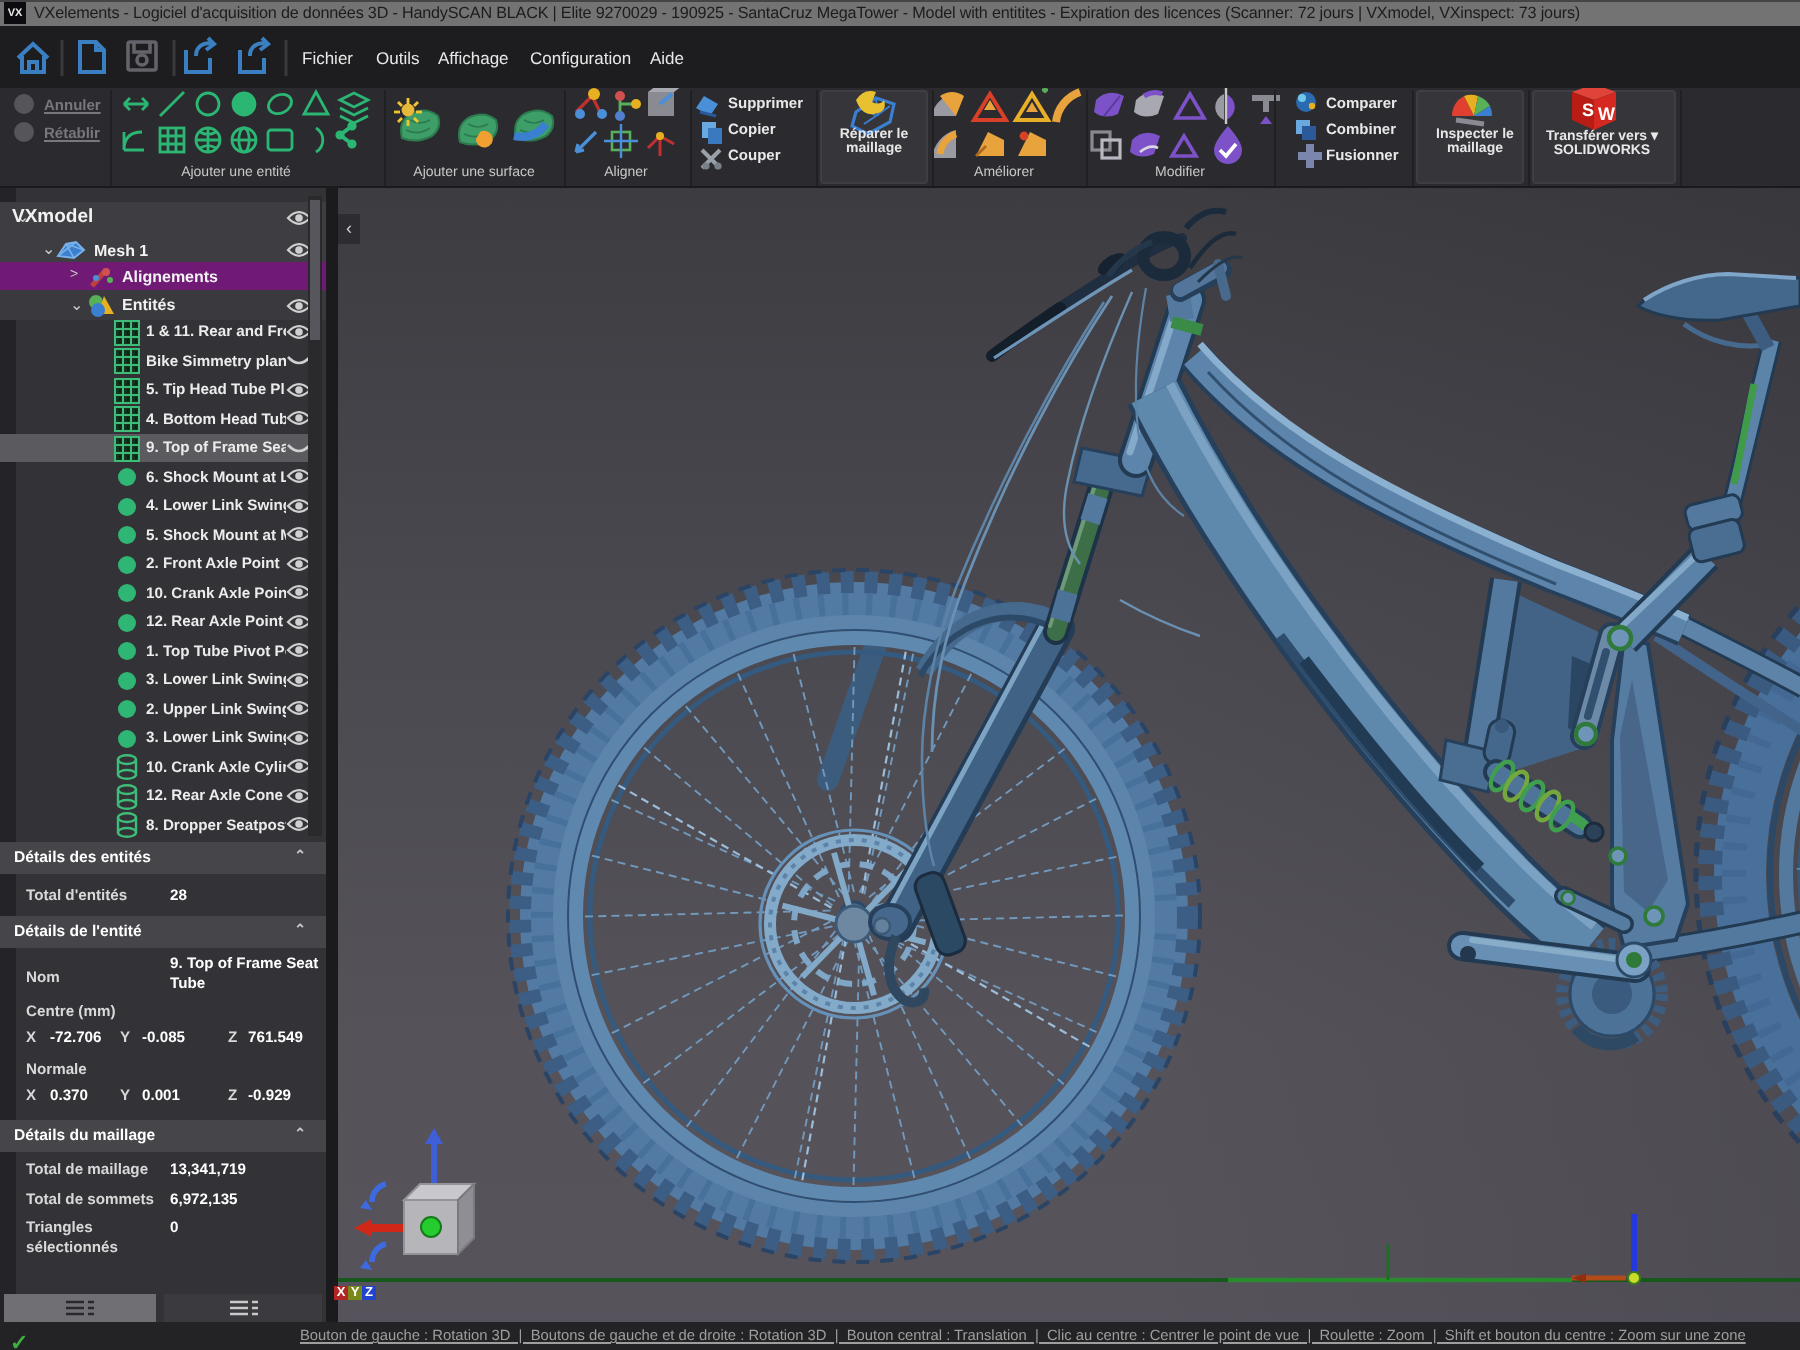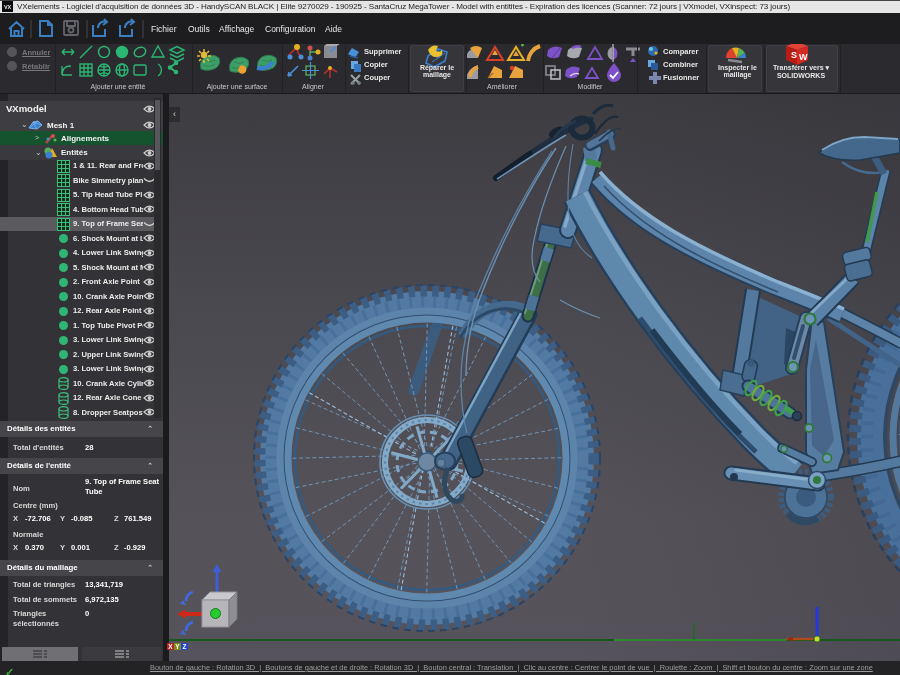--- a/index.html
+++ b/index.html
@@ -1,16 +1,16 @@
 <!DOCTYPE html>
 <html><head><meta charset="utf-8"><style>
 * { margin:0; padding:0; box-sizing:border-box; font-family:"Liberation Sans",sans-serif; }
 html,body { width:900px; height:675px; overflow:hidden; background:#1d1d20; position:relative; }
 .abs { position:absolute; }
-#titlebar { left:0; top:0; width:900px; height:13px; background:#e5e5e5; color:#1c1c1c; font-size:8.1px; letter-spacing:-0.1px; line-height:13px; }
+#titlebar { left:0; top:0; width:900px; height:13px; background:#737373; color:#1c1c1c; font-size:8.1px; letter-spacing:-0.1px; line-height:13px; }
 #titlebar .vx { position:absolute; left:2px; top:1px; width:11px; height:11px; background:#0c0c10; color:#e8e8ea; font-size:5.5px; font-weight:bold; text-align:center; line-height:13px; }
 #titlebar .t { position:absolute; left:17px; top:0; white-space:nowrap; }
 #menubar { left:0; top:13px; width:900px; height:31px; background:#1d1d20; }
 .menu { position:absolute; top:11px; color:#e8e8e8; font-size:8.5px; font-weight:normal; }
 #toolbar { left:0; top:44px; width:900px; height:50px; background:#2b2b2f; border-bottom:1px solid #1a1a1c; }
 .glabel { position:absolute; top:39px; color:#c8c8c8; font-size:7px; text-align:center; white-space:nowrap; transform:translateX(-50%); }
 .vsep { position:absolute; top:1px; height:48px; width:1px; background:#212124; }
 .srow { position:absolute; color:#e8e8e8; font-size:7.5px; font-weight:bold; }
 #ann { color:#77777c; font-size:7.5px;text-decoration:underline; }
 #leftpanel { left:0; top:94px; width:163px; height:568px; background:#333337; }
@@ -270,21 +270,21 @@
       <svg class="ticon" style="left:28px;top:3px" width="15" height="10" viewBox="0 0 15 10">
         <path d="M1 8 L5 2 L10 1 L14 5 L9 9 Z" fill="#3a7fd0" stroke="#78b0e8" stroke-width="1"></path>
         <path d="M1 8 L10 1 M5 2 L9 9 M5 2 L14 5" stroke="#78b0e8" stroke-width="0.8"></path>
       </svg>
       <b style="position:absolute;left:47px;top:3.5px;font-size:8px">Mesh 1</b>
       <svg class="ticon" style="left:143px;top:3px" width="13" height="10" viewBox="0 0 13 10">
         <path d="M1 5 Q6.5 -0.8 12 5 Q6.5 10.8 1 5 Z" fill="none" stroke="#cfcfcf" stroke-width="1.1"></path>
         <circle cx="6.5" cy="5" r="1.9" fill="#cfcfcf"></circle>
       </svg>
     </div>
-<div class="hdr4" style="top:37px;background:#14532d">
+<div class="hdr4" style="top:37px;background:#701a75">
       <span style="position:absolute;left:35px;top:3px;color:#c8c8c8;font-size:7px">˃</span>
       <svg class="ticon" style="left:44px;top:2px" width="14" height="12" viewBox="0 0 14 12">
         <path d="M2 10 L8 3" stroke="#c04040" stroke-width="2.5"></path>
         <circle cx="9" cy="3" r="2" fill="#d05050"></circle>
         <circle cx="4" cy="6" r="1.5" fill="#4a90d8"></circle>
         <circle cx="11" cy="7" r="1.5" fill="#58b058"></circle>
       </svg>
       <b style="position:absolute;left:61px;top:2.5px;font-size:8px">Alignements</b>
     </div>
 <div class="hdr4" style="top:51px;background:#3a3a3e">
@@ -492,21 +492,21 @@
 <div class="drow" style="left:114px;top:420px">Z</div>
     <div class="dval" style="left:124px;top:420px">761.549</div>
 <div class="drow" style="left:13px;top:436px">Normale</div>
 <div class="drow" style="left:13px;top:449px">X</div>
     <div class="dval" style="left:25px;top:449px">0.370</div>
 <div class="drow" style="left:60px;top:449px">Y</div>
     <div class="dval" style="left:71px;top:449px">0.001</div>
 <div class="drow" style="left:114px;top:449px">Z</div>
     <div class="dval" style="left:124px;top:449px">-0.929</div>
 <div class="dhdr" style="top:466px"><span>Détails du maillage</span><span class="car">⌃</span></div>
-<div class="drow" style="left:13px;top:486px">Total de triangles</div>
+<div class="drow" style="left:13px;top:486px">Total de maillage</div>
     <div class="dval" style="left:85px;top:486px">13,341,719</div>
 <div class="drow" style="left:13px;top:501px">Total de sommets</div>
     <div class="dval" style="left:85px;top:501px">6,972,135</div>
 <div class="drow" style="left:13px;top:515px;line-height:10px">Triangles<br>sélectionnés</div>
     <div class="dval" style="left:85px;top:515px">0</div>
 <div id="tabbar">
  <div class="tab on" style="left:2px;width:76px">
         <svg width="14" height="8" viewBox="0 0 14 8">
           <path d="M0 1 h9 M0 4 h9 M0 7 h9" stroke="#2a2a2e" stroke-width="1.2"></path>
           <path d="M11 1 h3 M11 4 h3 M11 7 h3" stroke="#2a2a2e" stroke-width="1.2"></path>

